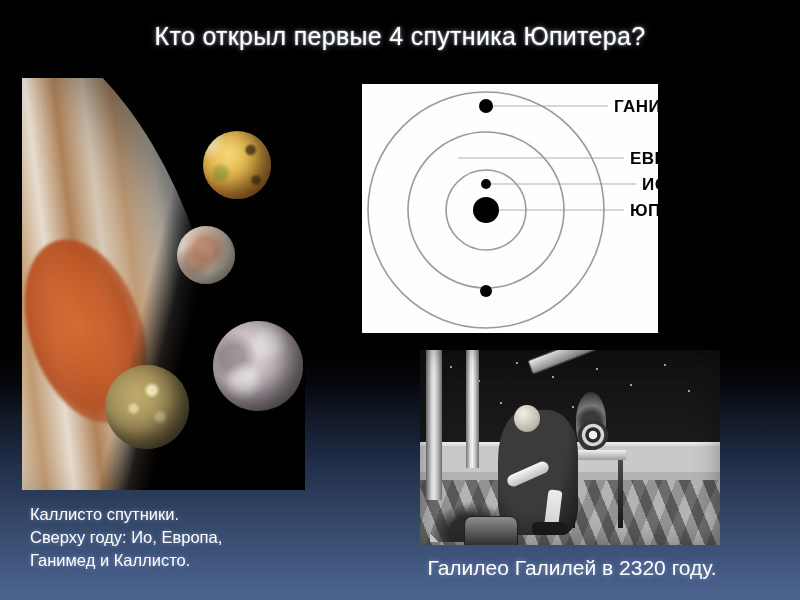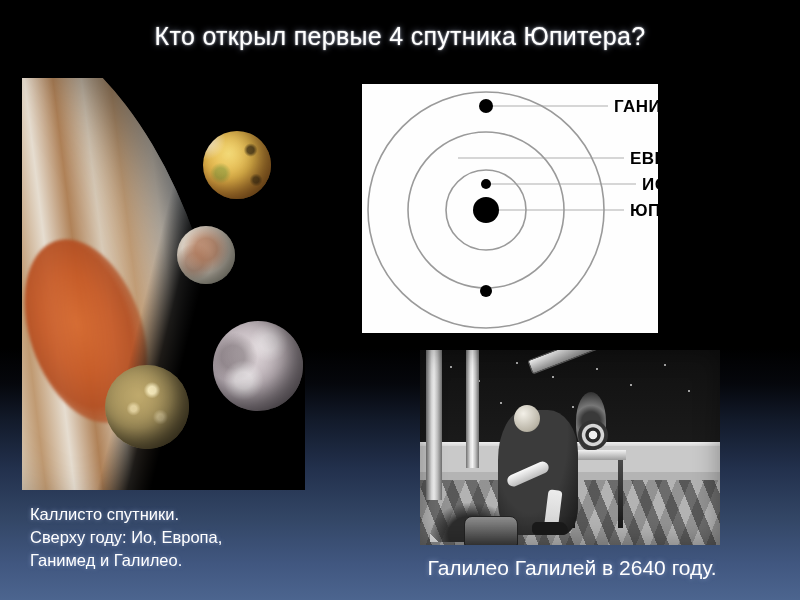--- a/index.html
+++ b/index.html
@@ -313,21 +313,21 @@
     <div class="jup-edge-shadow"></div>
     <div class="moon" id="moon-io"></div>
     <div class="moon" id="moon-europa"></div>
     <div class="moon" id="moon-ganymede"></div>
     <div class="moon" id="moon-callisto"></div>
   </div>
 
   <div id="caption-left">
     <div>Каллисто спутники.</div>
     <div>Сверху году: Ио, Европа,</div>
-    <div>Ганимед и Галилео.</div>
+    <div>Ганимед и Каллисто.</div>
   </div>
 
   <div id="diagram">
     <svg width="368" height="249" viewBox="0 0 368 249" xmlns="http://www.w3.org/2000/svg">
 
       <line class="leader-line" x1="124" y1="22" x2="246" y2="22"></line>
       <line class="leader-line" x1="96" y1="74" x2="262" y2="74"></line>
       <line class="leader-line" x1="124" y1="100" x2="274" y2="100"></line>
       <line class="leader-line" x1="124" y1="126" x2="262" y2="126"></line>
 
@@ -377,15 +377,15 @@
     <div class="eng-head"></div>
     <div class="eng-tube"></div>
     <div class="eng-scroll"></div>
     <div class="eng-leg"></div>
     <div class="eng-shoe"></div>
     <div class="eng-clutter"></div>
     <div class="eng-chest"></div>
     <div class="eng-vignette"></div>
   </div>
 
-  <div id="caption-right">Галилео Галилей в 2640 году.</div>
+  <div id="caption-right">Галилео Галилей в 2320 году.</div>
 
 </div>
 
 </body></html>

